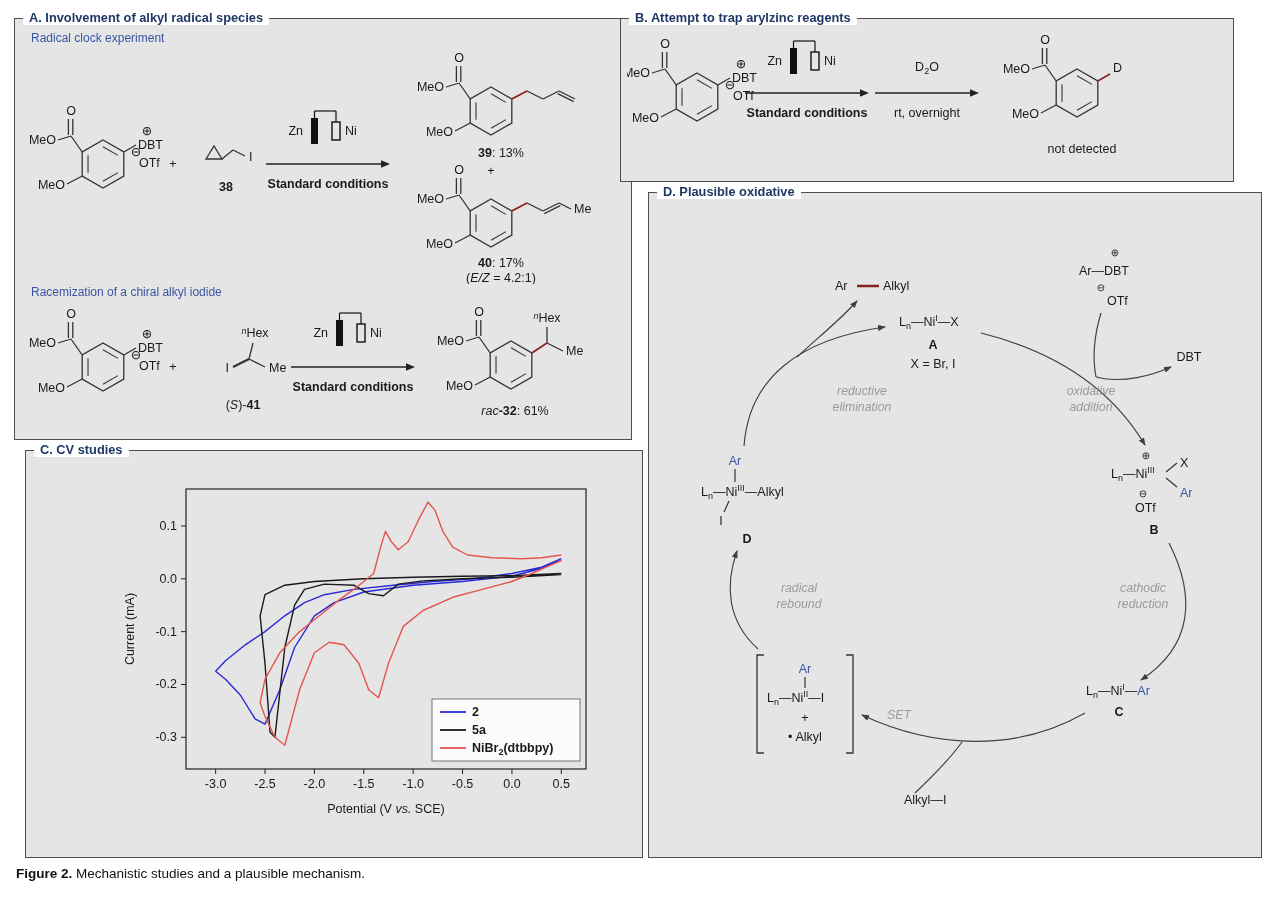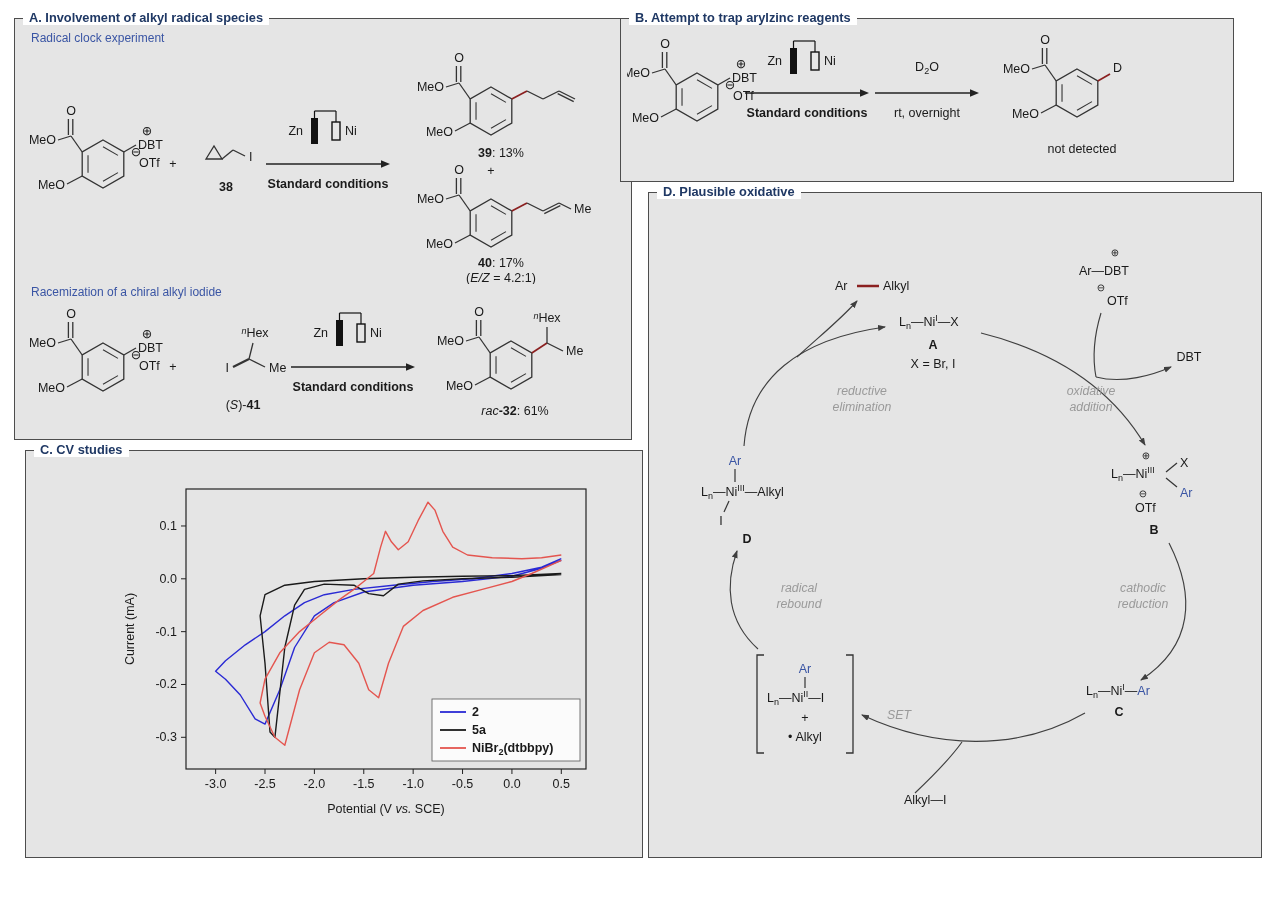--- a/index.html
+++ b/index.html
@@ -361,14 +361,17 @@
       <text x="442" y="202" class="step">oxidative</text>
       <text x="442" y="218" class="step">addition</text>
       <text x="494" y="399" class="step">cathodic</text>
       <text x="494" y="415" class="step">reduction</text>
       <text x="150" y="399" class="step">radical</text>
       <text x="150" y="415" class="step">rebound</text>
       <text x="250" y="526" class="step">SET</text>
     </svg>
   </div>
 
+  <div class="caption" style="left:16px;top:866px;">
+    <span style="font-weight:bold">Figure 2.</span><span> Mechanistic studies and a plausible mechanism.</span>
+  </div>
 
 </div>
 
 </body></html>

